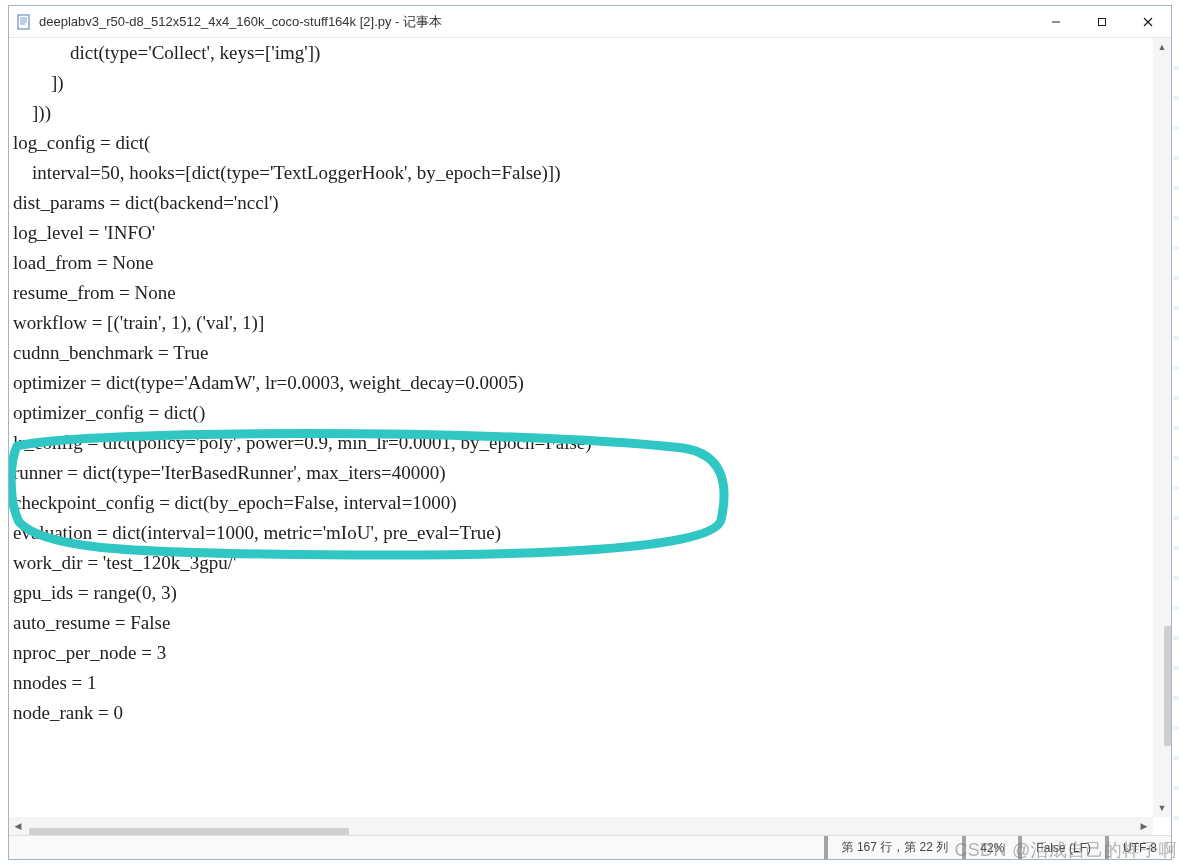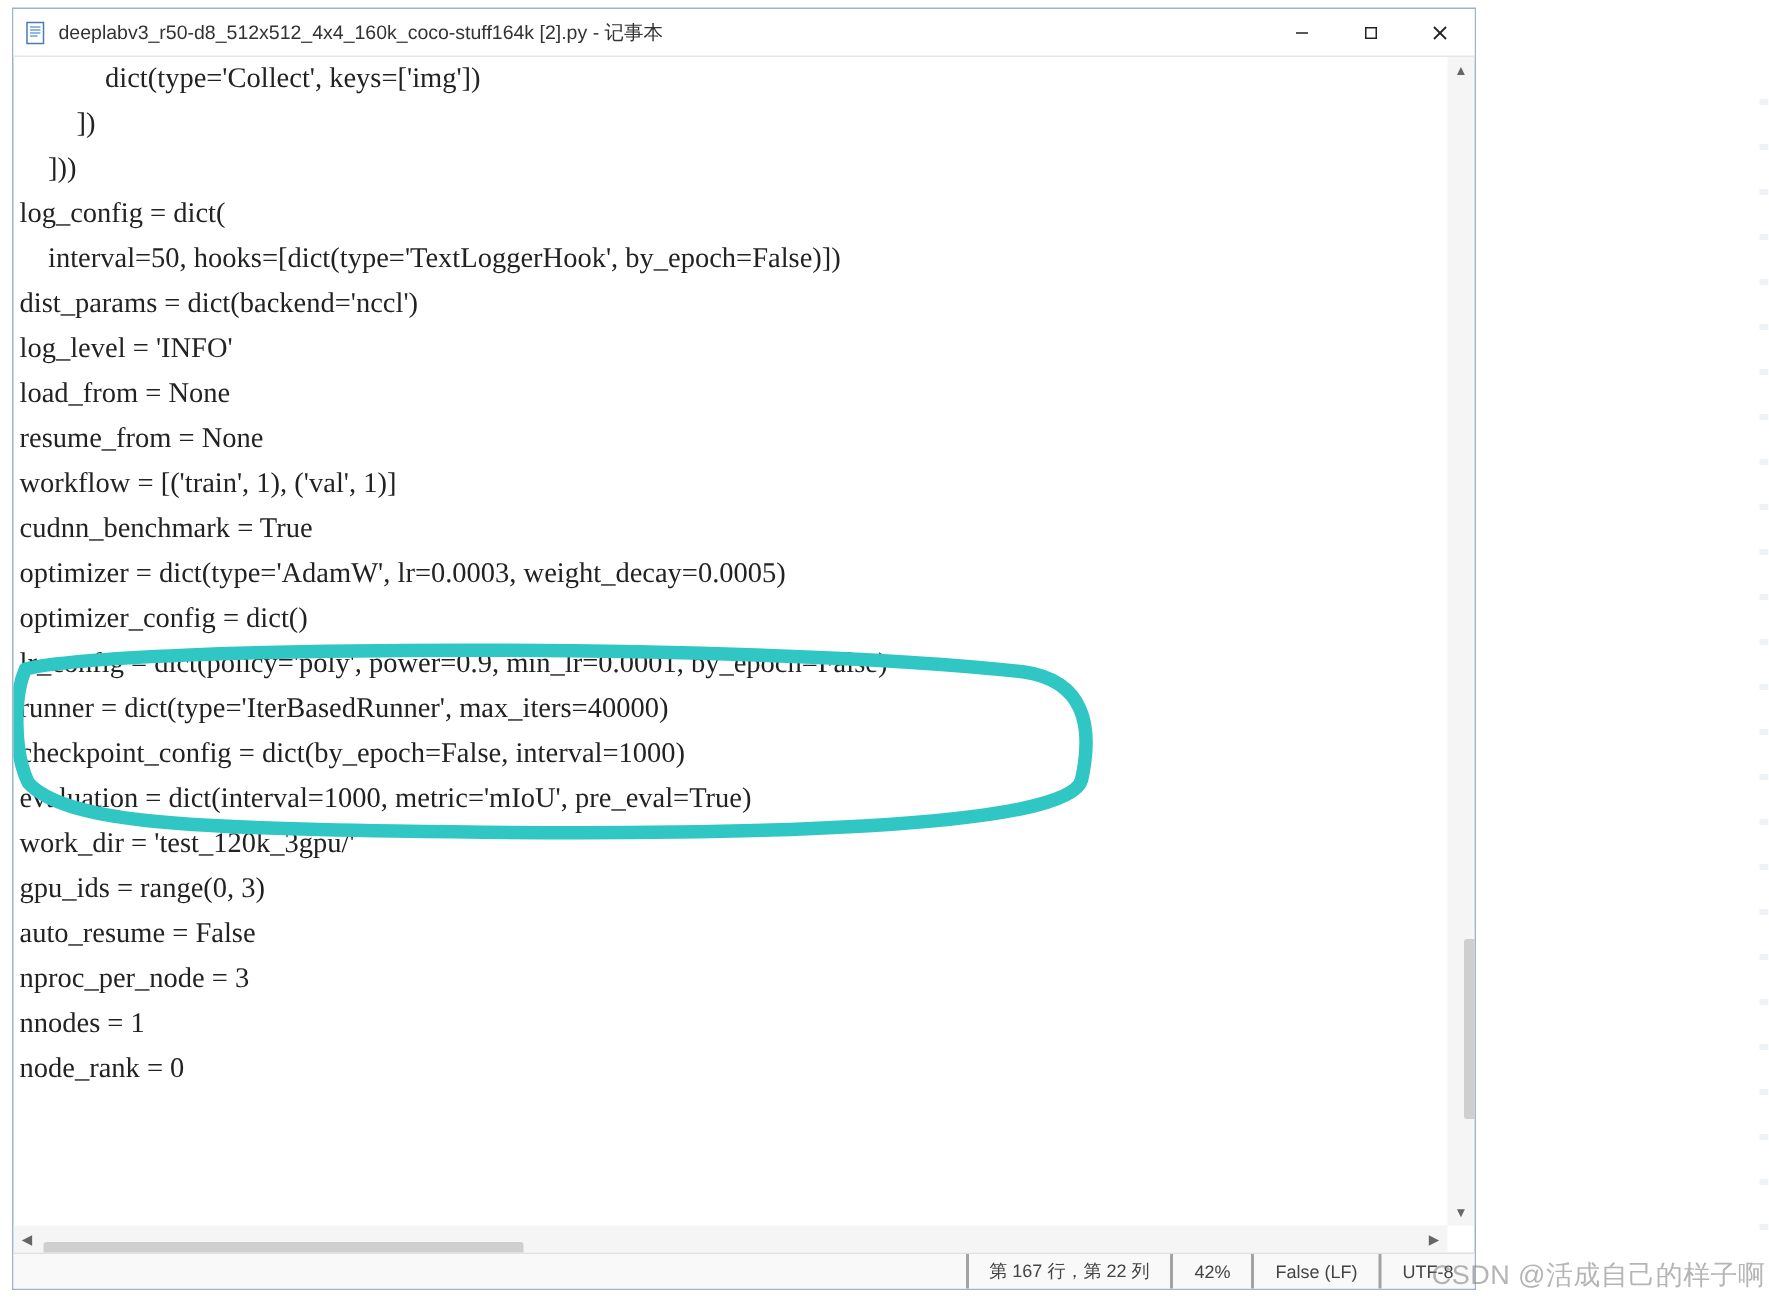--- a/index.html
+++ b/index.html
@@ -5,21 +5,21 @@
   * { margin:0; padding:0; box-sizing:border-box; }
   body {
     font-family: "Microsoft YaHei", "Segoe UI", Tahoma, sans-serif;
     background:#fff;
     width:1179px; height:868px;
     overflow:hidden;
     position:relative;
   }
   .window {
     position:absolute; left:8px; top:5px;
-    width:976px; height:855px;
+    width:1164px; height:855px;
     border:1px solid #9db4cc;
     background:#fff;
     display:flex; flex-direction:column;
   }
   .titlebar {
     height:32px;
     background:#fff;
     display:flex; align-items:center;
     border-bottom:1px solid #e6e6e6;
     padding-left:6px;
@@ -72,21 +72,21 @@
   .scroll-btn { width:18px; height:18px; display:flex; align-items:center; justify-content:center; font-size:9px; color:#666; }
   .scroll-thumb-v { position:absolute; left:2px; width:14px; background:#cfcfcf; border-radius:2px; }
   .scroll-thumb-h { position:absolute; top:2px; height:14px; background:#cfcfcf; border-radius:2px; }
   .statusbar {
     height:24px;
     border-top:1px solid #e0e0e0;
     background:#f9f9f9;
     display:flex; align-items:center;
     font-size:12px; color:#444;
   }
-  .status-seg { border-left:2px solid #a3a3a3; padding:0 14px; height:100%; display:flex; align-items:center; }
+  .status-seg { border-left:4px solid #a3a3a3; padding:0 14px; height:100%; display:flex; align-items:center; }
   .status-spacer{ flex:1; }
   .watermark {
     position:absolute; right:2px; bottom:6px;
     font-size:18px; color:rgba(120,120,120,0.55);
     letter-spacing:0.3px;
     z-index:20;
   }
   .bg-edge {
     position:absolute; right:0; top:40px; bottom:40px; width:6px;
     background:repeating-linear-gradient(#fff 0 26px, #eef2f6 26px 30px);

